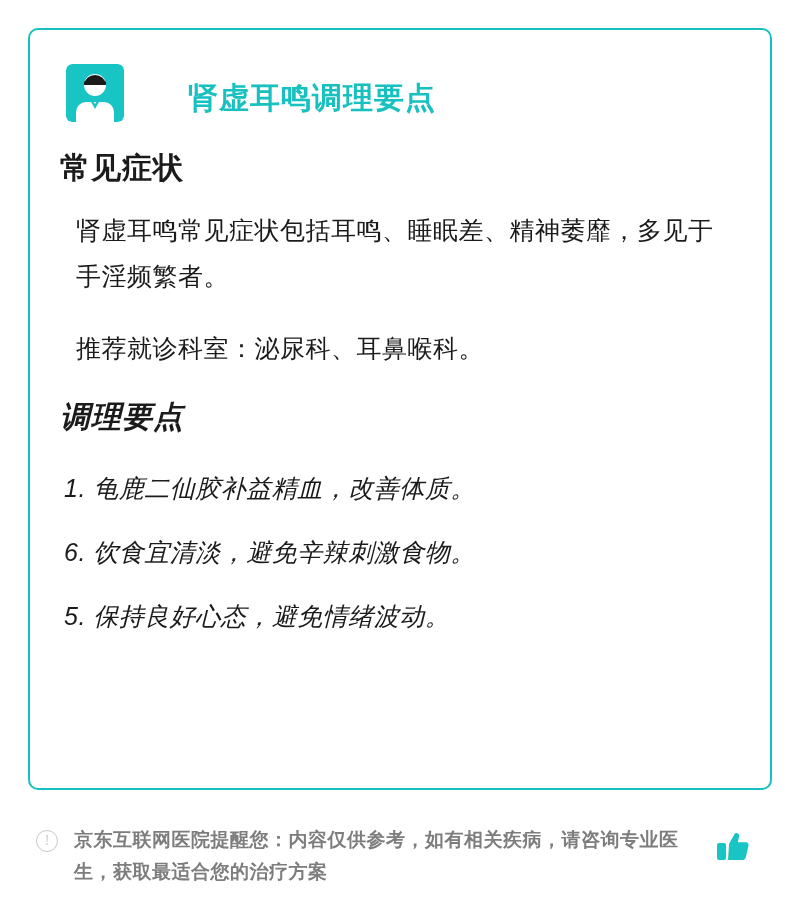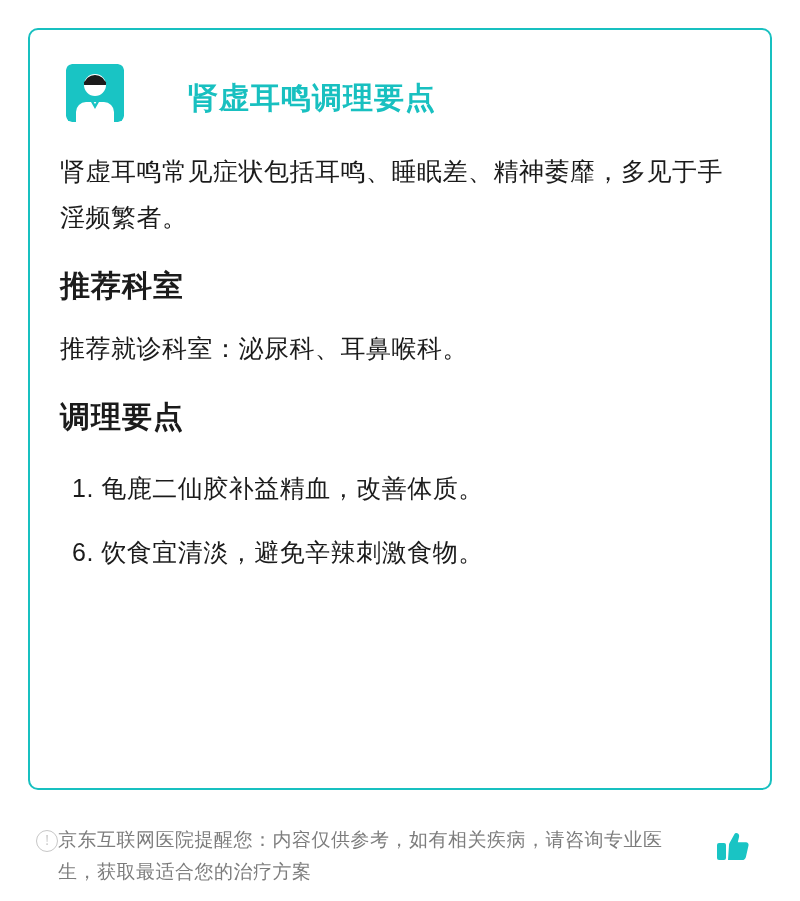--- a/index.html
+++ b/index.html
@@ -56,32 +56,32 @@
   }
 
   h2.section {
     margin: 0 0 18px 0;
     font-size: 30px;
     font-weight: bold;
     color: #1b1b1b;
     letter-spacing: 1px;
   }
   .section-block { margin-bottom: 26px; }
-  .section-block:last-child { margin-bottom: 0; }
+  .section-block:last-child { margin-bottom: 0; font-style: italic; }
 
   p.body-text {
-    margin: 0;
+    margin: 16px;
     font-size: 25px;
     line-height: 46px;
     color: #1b1b1b;
     letter-spacing: 0.5px;
   }
 
   ol.tips {
-    margin: 12px;
+    margin: 4px;
     padding: 0;
     list-style: none;
   }
   ol.tips li {
     font-size: 25px;
     line-height: 64px;
     color: #1b1b1b;
     letter-spacing: 0.5px;
     white-space: nowrap;
   }
@@ -102,27 +102,28 @@
     border-radius: 50%;
     border: 1.5px solid #c7c7c7;
     color: #c7c7c7;
     font-size: 14px;
     line-height: 19px;
     text-align: center;
     font-family: "Liberation Serif", serif;
   }
   .footer-text {
     position: absolute;
-    left: 30px;
+    left: 46px;
     top: 6px;
     width: 630px;
     font-size: 19px;
     line-height: 32px;
     color: #7d7d7d;
     letter-spacing: 0.5px;
+    font-weight: bold;
   }
   .thumb {
     position: absolute;
     right: 18px;
     top: 8px;
     width: 40px;
     height: 40px;
   }
 </style>
 </head>
@@ -141,33 +142,34 @@
       <path d="M10 58 v-10 a10 10 0 0 1 10 -10 h18 a10 10 0 0 1 10 10 v10 z" fill="#ffffff"></path>
       <path d="M25 38 l4 7 l4 -7 l-2 -1 l-2 3 l-2 -3 z" fill="#19c4c4"></path>
     </svg>
   </div>
 
   <div class="title">肾虚耳鸣调理要点</div>
 
   <div class="content">
 
     <div class="section-block">
+      <h2 class="section">常见症状</h2>
       <p class="body-text">肾虚耳鸣常见症状包括耳鸣、睡眠差、精神萎靡，多见于手淫频繁者。</p>
     </div>
 
     <div class="section-block">
-      <h2 class="section">推荐科室</h2>
       <p class="body-text">推荐就诊科室：泌尿科、耳鼻喉科。</p>
     </div>
 
     <div class="section-block">
       <h2 class="section">调理要点</h2>
       <ol class="tips">
         <li>1. 龟鹿二仙胶补益精血，改善体质。</li>
         <li>6. 饮食宜清淡，避免辛辣刺激食物。</li>
+        <li>5. 保持良好心态，避免情绪波动。</li>
       </ol>
     </div>
 
   </div>
 </div>
 
 <div class="footer">
   <div class="footer-icon">!</div>
   <div class="footer-text">京东互联网医院提醒您：内容仅供参考，如有相关疾病，请咨询专业医生，获取最适合您的治疗方案</div>
   <div class="thumb">

